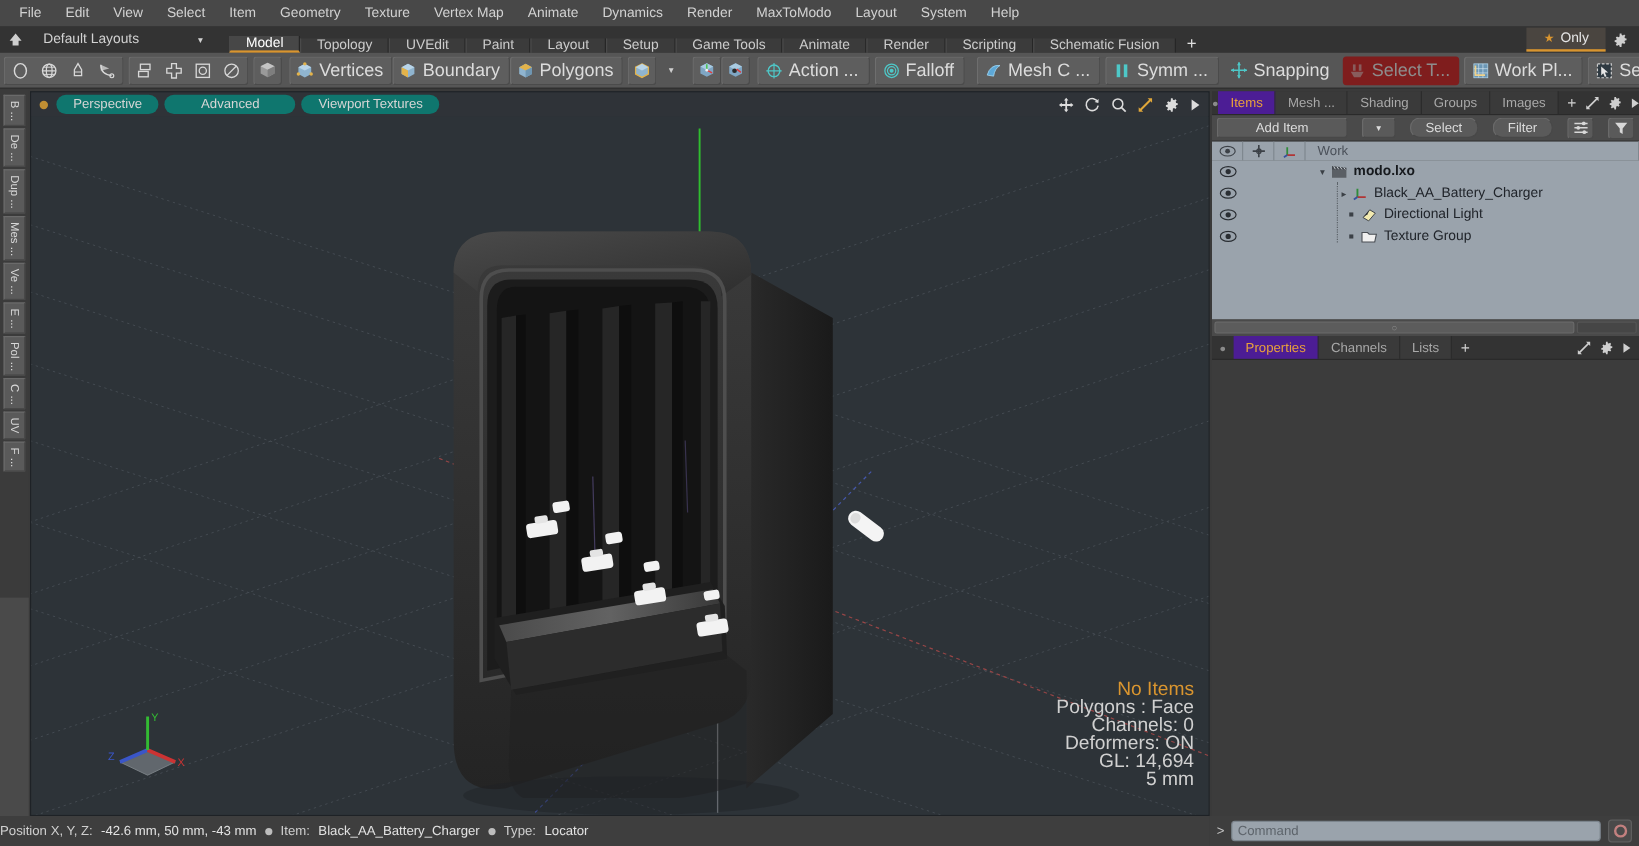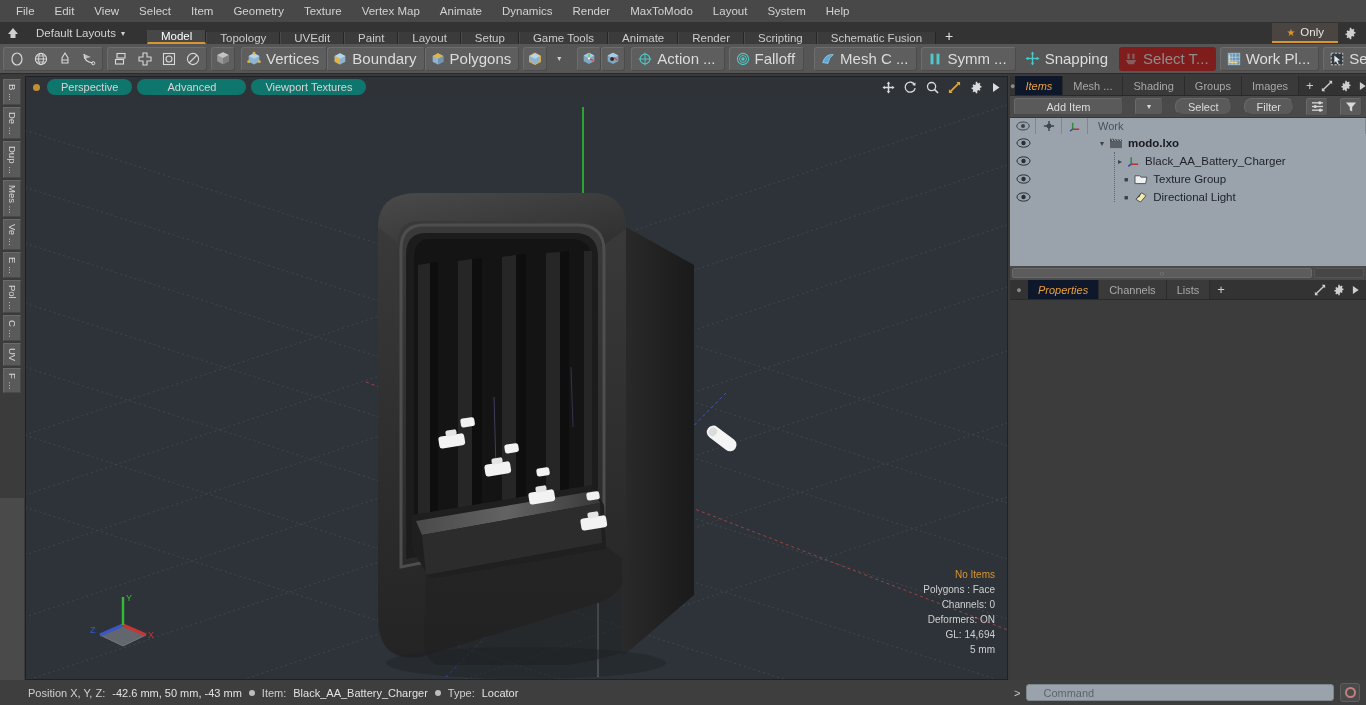--- a/index.html
+++ b/index.html
@@ -26,21 +26,21 @@
 
   
   .layoutbar{
     position:absolute;left:0;top:22px;width:1366px;height:22px;
     background:#333333;display:flex;align-items:stretch;
   }
   .lb-home{
     width:26px;display:flex;align-items:center;justify-content:center;color:#cfcfcf;font-size:12px;
   }
   .lb-default{
-    display:flex;align-items:center;padding:0 10px;color:#d2d2d2;font-size:11.5px;white-space:nowrap;
+    display:flex;align-items:center;padding:0 10px;color:#d2d2d2;font-size:11.5px;white-space:nowrap;gap:44px;
   }
   .lb-caret{margin-left:5px;font-size:8px;}
   .lb-tabs{display:flex;align-items:flex-end;margin-left:12px;margin-top:16px;}
   .lbtab{
     display:flex;align-items:center;justify-content:center;
     padding:0 13px;color:#cccccc;font-size:11.5px;
     border-left:1px solid #4a4a4a;border-right:1px solid #262626;
     background:#3b3b3b;white-space:nowrap;
   }
   .lbtab.active{
@@ -112,38 +112,38 @@
     height:16px;display:flex;align-items:center;justify-content:center;
     padding:0 14px;margin-right:5px;border-radius:8px;
     background:#0f766e;color:#d5d5d5;font-size:11px;white-space:nowrap;
   }
   .vp-icons{margin-left:auto;display:flex;align-items:center;gap:9px;padding-right:8px;color:#d7d7d7;}
 
   .vp-canvas{position:absolute;left:0;top:20px;width:983px;height:584px;overflow:hidden;}
 
   .vp-stats{
     position:absolute;right:12px;bottom:22px;text-align:right;
-    font-size:10px;color:#d0d0d0;line-height:15px;z-index:5;
+    font-size:16px;color:#d0d0d0;line-height:15px;z-index:5;
   }
   .vp-stats .hl{color:#d9952f;}
 
   
   .rpanel{position:absolute;left:1010px;top:76px;width:356px;height:604px;background:#3a3a3a;}
   .ptabbar{
     height:20px;background:#333333;display:flex;align-items:stretch;
     border-bottom:1px solid #2a2a2a;
   }
   .pt-dot{
     width:18px;display:flex;align-items:center;justify-content:center;color:#8a8a8a;font-size:9px;
   }
   .ptab{
     display:flex;align-items:center;padding:0 10px;font-size:11px;color:#a9a9a9;
     background:#3a3a3a;border-right:1px solid #2b2b2b;white-space:nowrap;
   }
-  .ptab.active{background:#0f172a;color:#e9a13b;font-style:italic;}
+  .ptab.active{background:#4c1d95;color:#e9a13b;}
   .pt-plus{display:flex;align-items:center;padding:0 7px;color:#d0d0d0;font-size:13px;}
   .pt-right{margin-left:auto;display:flex;align-items:center;gap:7px;padding-right:6px;color:#cfcfcf;}
 
   .prow{
     height:22px;background:#4a4a4a;display:flex;align-items:center;padding:0 4px;gap:12px;
     border-bottom:1px solid #363636;
   }
   .additem{
     flex:1;height:17px;border-radius:3px;background:#5a5a5a;border:1px solid #6a6a6a;
     border-right-color:#484848;border-bottom-color:#484848;
@@ -206,35 +206,35 @@
   .hs-rest{flex:1;height:10px;background:#464646;border:1px solid #555;margin-left:2px;border-radius:2px;}
 
   .propzone{background:#3c3c3c;height:calc(604px - 20px - 22px - 16px - 132px - 14px - 20px);}
 
   
   .statusbar{
     position:absolute;left:0;top:680px;width:1008px;height:25px;background:#3e3e3e;
     display:flex;align-items:center;
   }
   .sb-inner{
-    margin-left:28px;display:flex;align-items:center;gap:7px;font-size:11px;color:#cfcfcf;
+    display:flex;align-items:center;gap:7px;font-size:11px;color:#cfcfcf;
     white-space:nowrap;
   }
   .sb-sep{width:6px;height:6px;border-radius:50%;background:#bdbdbd;display:inline-block;}
   .sb-label{color:#cfcfcf;}
   .sb-val{color:#e2e2e2;}
 
   .cmdbar{
     position:absolute;left:1008px;top:680px;width:358px;height:25px;background:#3e3e3e;
     display:flex;align-items:center;padding:0 6px;gap:6px;
   }
   .cmd-caret{color:#c8c8c8;font-size:11px;}
   .cmd-input{
     flex:1;height:17px;background:#9aa3ac;border:1px solid #7c858d;border-radius:3px;
-    display:flex;align-items:center;padding-left:16px;color:#5d646b;font-size:11px;
+    display:flex;align-items:center;padding-left:4px;color:#5d646b;font-size:11px;
   }
   .cmd-rec{
     width:20px;height:19px;background:#4a4a4a;border:1px solid #5e5e5e;border-radius:3px;
     display:flex;align-items:center;justify-content:center;
   }
   .cmd-rec .ring{width:11px;height:11px;border-radius:50%;border:2px solid #c2807f;}
 
   
   .ltlcorner{position:absolute;left:0;top:498px;width:24px;height:182px;background:#4a4a4a;}
 </style>
@@ -888,45 +888,45 @@
               <ellipse cx="8" cy="5.5" rx="7.2" ry="4.6" fill="none" stroke="#2a2e33" stroke-width="1.1"></ellipse>
               <circle cx="8" cy="5.5" r="2.4" fill="#2a2e33"></circle>
             </svg>
         </div>
         <div class="tcell-b"></div>
         <div class="tcell-c"></div>
         <div class="tname lvl2b">
           <span class="disc">■</span>
           <span>
             <svg width="14" height="12" viewBox="0 0 15 13">
-                <path d="M1 3 L6 3 L7.5 4.5 L14 4.5 L12.5 11.5 L1 11.5 Z" fill="#f0f0f0" stroke="#4a4f55" stroke-width="1"></path>
+                <path d="M2 9 L8 2 L13 5 L7 12 Z" fill="#f2eab0" stroke="#3d4248" stroke-width=".9"></path>
+                <path d="M2 9 L8 2 L6 6 Z" fill="#2f3438"></path>
               </svg>
           </span>
-          <span>Texture Group</span>
+          <span>Directional Light</span>
         </div>
       </div>
 
       <div class="trow">
         <div class="tcell-eye">
           <svg width="15" height="10" viewBox="0 0 16 11">
               <ellipse cx="8" cy="5.5" rx="7.2" ry="4.6" fill="none" stroke="#2a2e33" stroke-width="1.1"></ellipse>
               <circle cx="8" cy="5.5" r="2.4" fill="#2a2e33"></circle>
             </svg>
         </div>
         <div class="tcell-b"></div>
         <div class="tcell-c"></div>
         <div class="tname lvl2b">
           <span class="disc">■</span>
           <span>
             <svg width="14" height="12" viewBox="0 0 15 13">
-                <path d="M2 9 L8 2 L13 5 L7 12 Z" fill="#f2eab0" stroke="#3d4248" stroke-width=".9"></path>
-                <path d="M2 9 L8 2 L6 6 Z" fill="#2f3438"></path>
+                <path d="M1 3 L6 3 L7.5 4.5 L14 4.5 L12.5 11.5 L1 11.5 Z" fill="#f0f0f0" stroke="#4a4f55" stroke-width="1"></path>
               </svg>
           </span>
-          <span>Directional Light</span>
+          <span>Texture Group</span>
         </div>
       </div>
     </div>
 
     <div class="tree-hscroll">
       <div class="hs-thumb">○</div>
       <div class="hs-rest"></div>
     </div>
 
     <div class="ptabbar">

